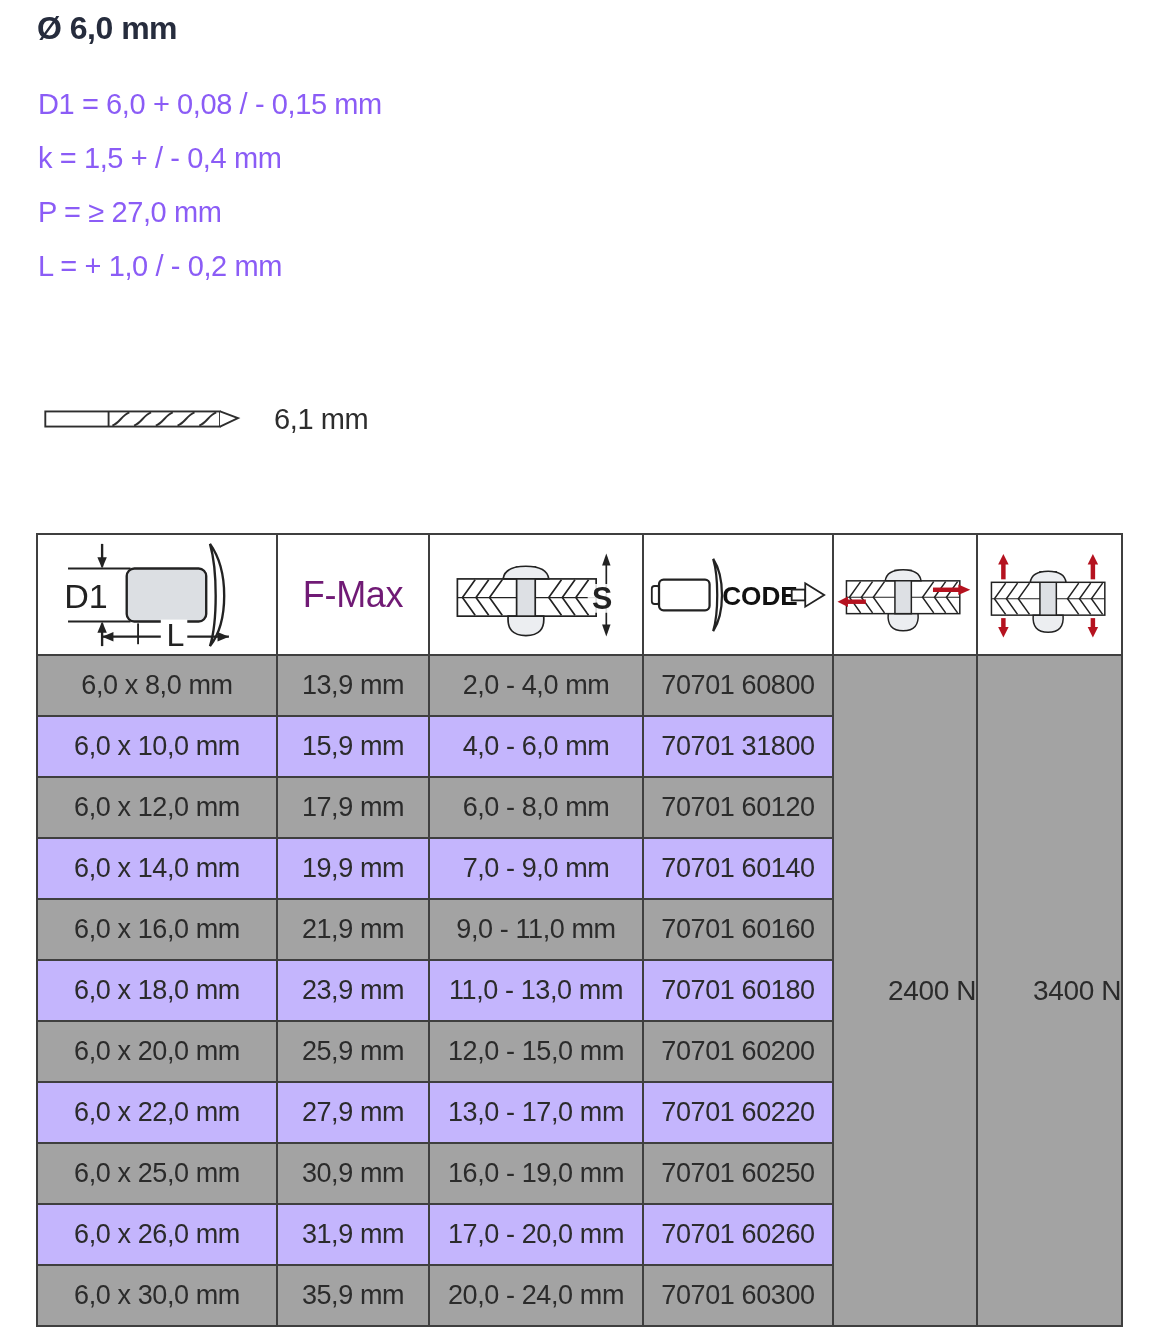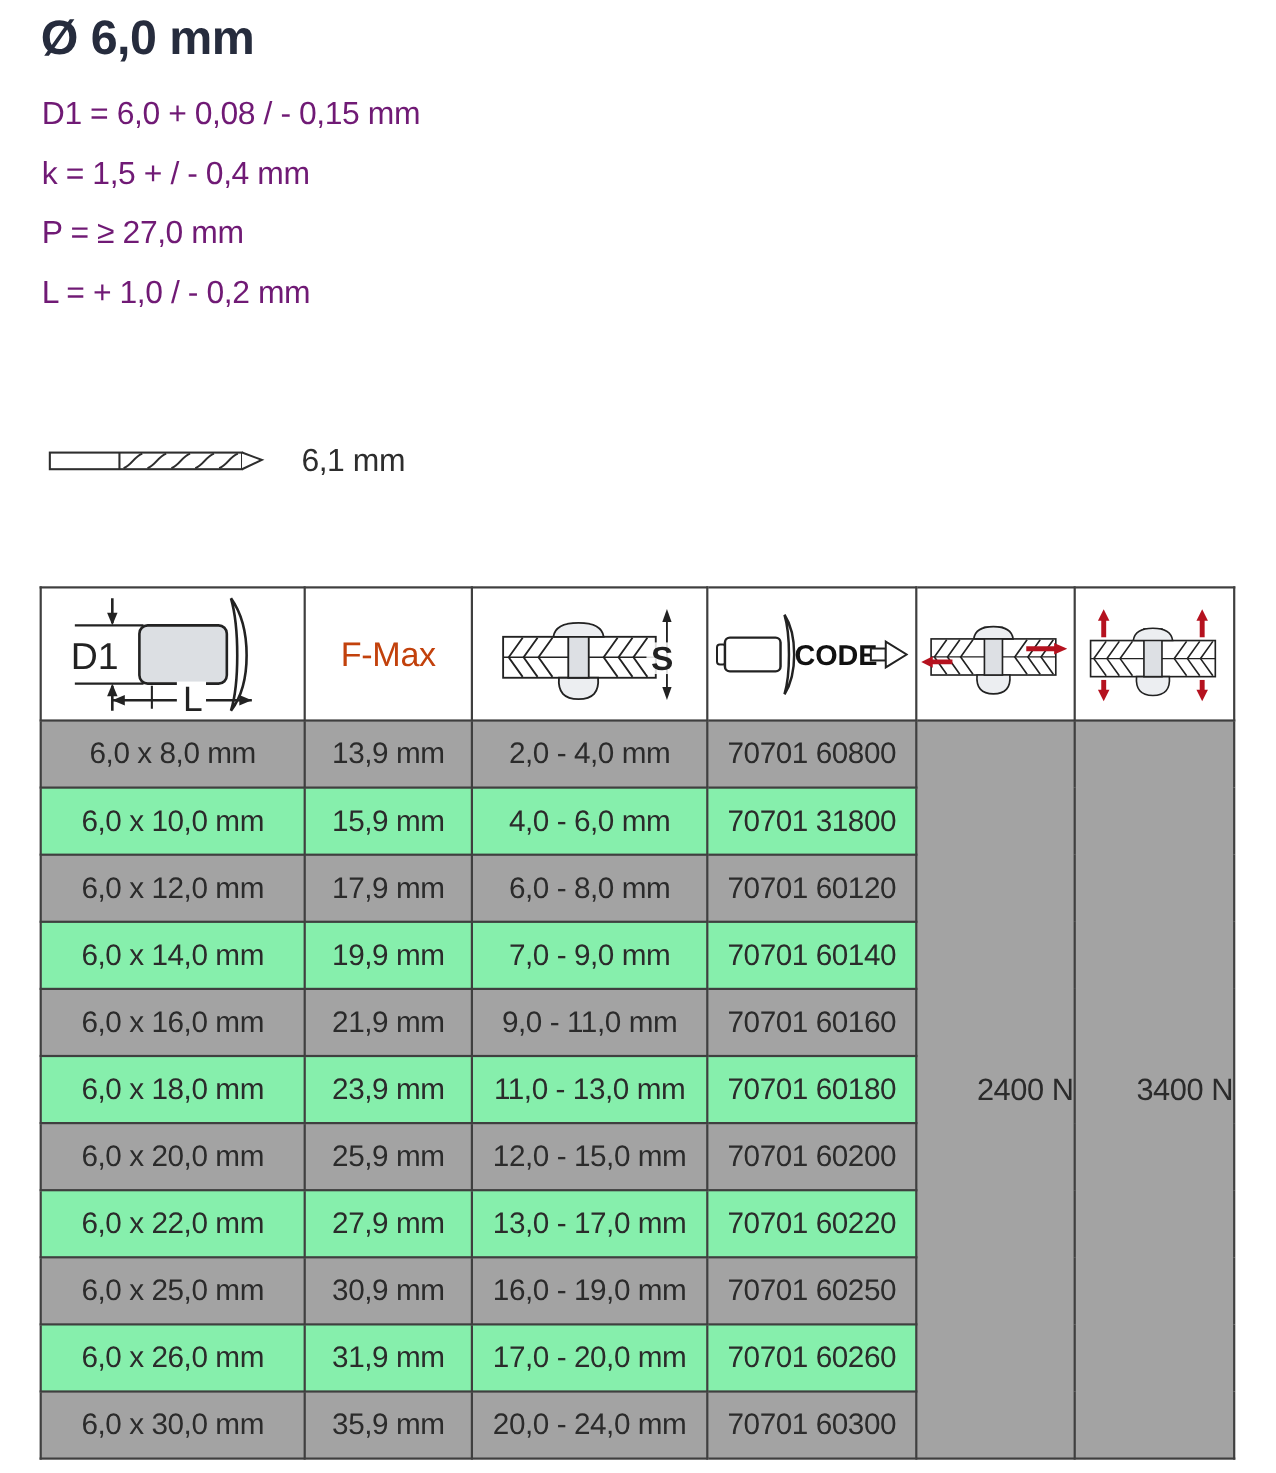--- a/index.html
+++ b/index.html
@@ -2,38 +2,38 @@
 <html><head>
 <meta charset="utf-8">
 <style>
   html,body{margin:0;padding:0;background:#ffffff;}
   .page{
     position:relative;width:1160px;height:1339px;background:#ffffff;
     font-family:"Liberation Sans",sans-serif;color:#2c2c2c;overflow:hidden;
   }
   .title{
     position:absolute;left:37px;top:10px;margin:0;
-    font-size:44px;font-weight:700;color:#262c3d;letter-spacing:-0.5px;
+    font-size:32px;font-weight:700;color:#262c3d;letter-spacing:-0.5px;
   }
   .specs{position:absolute;left:38px;top:77px;}
-  .spec{height:54px;line-height:54px;font-size:29px;color:#701a75;letter-spacing:-0.4px;}
+  .spec{height:54px;line-height:54px;font-size:29px;color:#8b5cf6;letter-spacing:-0.4px;}
   .drill-row{position:absolute;left:38px;top:402px;display:flex;align-items:center;gap:24px;}
   .drill-label{font-size:29px;color:#2d2d2d;letter-spacing:-0.4px;}
 
   .spec-table{
     position:absolute;left:36px;top:533px;border-collapse:collapse;table-layout:fixed;
   }
   .spec-table th,.spec-table td{
     border:2px solid #3f3f3f;text-align:center;vertical-align:middle;padding:0;margin-left:16px;
   }
   .spec-table thead tr{height:121px;}
   .spec-table th{background:#ffffff;font-weight:400;}
-  .fmax-label{font-size:31px;color:#c2410c;letter-spacing:-0.3px;}
+  .fmax-label{font-size:36px;color:#701a75;letter-spacing:-0.3px;}
   .spec-table tbody td{
-    height:59px;font-size:27px;letter-spacing:-0.4px;color:#2b2b2b;background:#86efac;
+    height:59px;font-size:27px;letter-spacing:-0.4px;color:#2b2b2b;background:#c4b5fd;
   }
   .spec-table tr.stripe td{background:#a3a3a3;}
   .spec-table td.span-cell{background:#e4eef9;font-size:28px;text-align:right;}
   svg{display:block;margin:0 auto;}
   svg text{font-family:"Liberation Sans",sans-serif;}
 </style>
 </head>
 <body>
 
 <div class="page">

